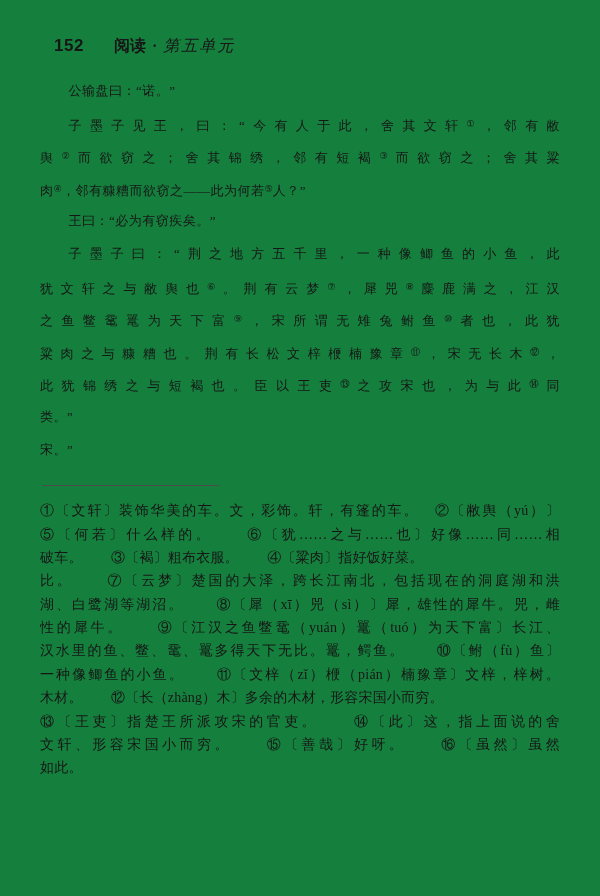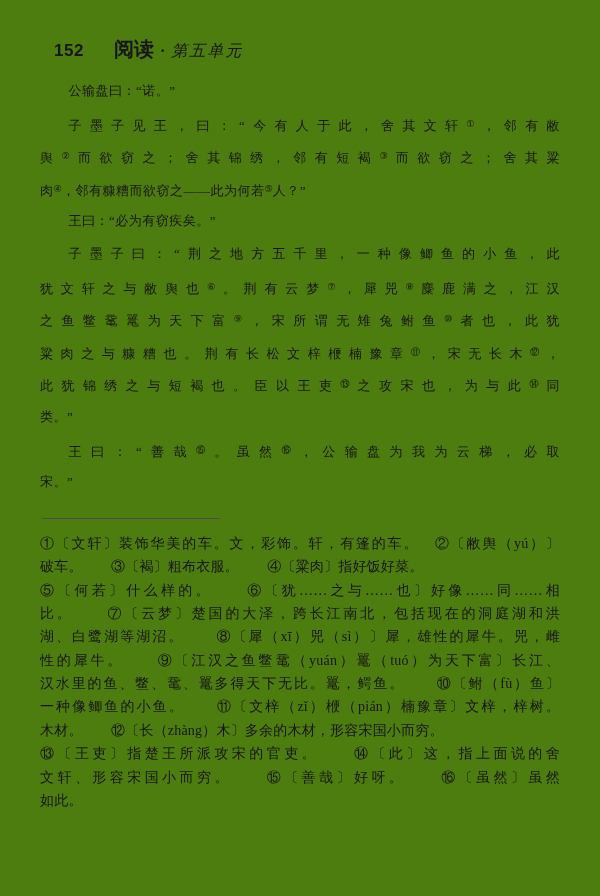--- a/index.html
+++ b/index.html
@@ -4,21 +4,21 @@
 <style>
   html, body { margin: 0; padding: 0; }
   body {
     width: 600px; height: 896px;
     background: #f2f2f0;
     font-family: "Liberation Serif", "DejaVu Serif", serif;
   }
   .page {
     position: relative;
     width: 600px; height: 896px;
-    background: #4d7c0f;
+    background: #15803d;
     color: #161616;
     overflow: hidden;
     box-sizing: border-box;
     padding: 36px 40px 4px 40px;
   }
   
   .page-header {
     display: flex;
     align-items: baseline;
     height: 22px;
@@ -27,21 +27,21 @@
     font-family: "Liberation Sans", "DejaVu Sans", sans-serif;
     font-weight: 700;
     font-size: 17px;
     margin-left: 14px;
     letter-spacing: 0.5px;
   }
   .header-title { margin-left: 30px; font-size: 16px; }
   .header-section {
     font-family: "Liberation Sans", "DejaVu Sans", sans-serif;
     font-weight: 700;
-    font-size: 20px;
+    font-size: 16px;
     margin-top: 44px;
   }
   .header-sep { margin: 0 2px; font-weight: 700; }
   .header-unit {
     font-style: italic;
     font-size: 16px;
     letter-spacing: 2px;
     text-align: center;
   }
   
@@ -99,30 +99,29 @@
     <div class="tline indent just sup-marks">子墨子见王，曰：“今有人于此，舍其文轩<span class="fnmark">①</span>，邻有敝</div>
     <div class="tline just sup-marks">舆<span class="fnmark">②</span>而欲窃之；舍其锦绣，邻有短褐<span class="fnmark">③</span>而欲窃之；舍其粱</div>
     <div class="tline left sup-marks">肉<span class="fnmark">④</span>，邻有糠糟而欲窃之——此为何若<span class="fnmark">⑤</span>人？”</div>
     <div class="tline indent left sup-marks">王曰：“必为有窃疾矣。”</div>
     <div class="tline indent just sup-marks">子墨子曰：“荆之地方五千里，一种像鲫鱼的小鱼，此</div>
     <div class="tline just sup-marks">犹文轩之与敝舆也<span class="fnmark">⑥</span>。荆有云梦<span class="fnmark">⑦</span>，犀兕<span class="fnmark">⑧</span>麋鹿满之，江汉</div>
     <div class="tline just sup-marks">之鱼鳖鼋鼍为天下富<span class="fnmark">⑨</span>，宋所谓无雉兔鲋鱼<span class="fnmark">⑩</span>者也，此犹</div>
     <div class="tline just sup-marks">粱肉之与糠糟也。荆有长松文梓楩楠豫章<span class="fnmark">⑪</span>，宋无长木<span class="fnmark">⑫</span>，</div>
     <div class="tline just sup-marks">此犹锦绣之与短褐也。臣以王吏<span class="fnmark">⑬</span>之攻宋也，为与此<span class="fnmark">⑭</span>同</div>
     <div class="tline left sup-marks">类。”</div>
-    <div class="tline indent just sup-marks">王曰：“善哉<span class="fnmark">⑮</span>。虽然<span class="fnmark">⑯</span>，公输盘为我为云梯，必取</div>
     <div class="tline left sup-marks">宋。”</div>
   </main>
 
   <hr class="footnote-rule">
 
   <section class="footnotes">
     <div class="fline just">①〔文轩〕装饰华美的车。文，彩饰。轩，有篷的车。　②〔敝舆（yú）〕</div>
+    <div class="fline just">⑤〔何若〕什么样的。　　⑥〔犹……之与……也〕好像……同……相</div>
     <div class="fline left">破车。　　③〔褐〕粗布衣服。　　④〔粱肉〕指好饭好菜。</div>
-    <div class="fline just">⑤〔何若〕什么样的。　　⑥〔犹……之与……也〕好像……同……相</div>
     <div class="fline just">比。　　⑦〔云梦〕楚国的大泽，跨长江南北，包括现在的洞庭湖和洪</div>
     <div class="fline just">湖、白鹭湖等湖沼。　　⑧〔犀（xī）兕（sì）〕犀，雄性的犀牛。兕，雌</div>
     <div class="fline just">性的犀牛。　　⑨〔江汉之鱼鳖鼋（yuán）鼍（tuó）为天下富〕长江、</div>
     <div class="fline just">汉水里的鱼、鳖、鼋、鼍多得天下无比。鼍，鳄鱼。　　⑩〔鲋（fù）鱼〕</div>
     <div class="fline just">一种像鲫鱼的小鱼。　　⑪〔文梓（zǐ）楩（pián）楠豫章〕文梓，梓树。</div>
     <div class="fline left">木材。　　⑫〔长（zhàng）木〕多余的木材，形容宋国小而穷。</div>
     <div class="fline just">⑬〔王吏〕指楚王所派攻宋的官吏。　　⑭〔此〕这，指上面说的舍</div>
     <div class="fline just">文轩、形容宋国小而穷。　　⑮〔善哉〕好呀。　　⑯〔虽然〕虽然</div>
     <div class="fline left">如此。</div>
   </section>

